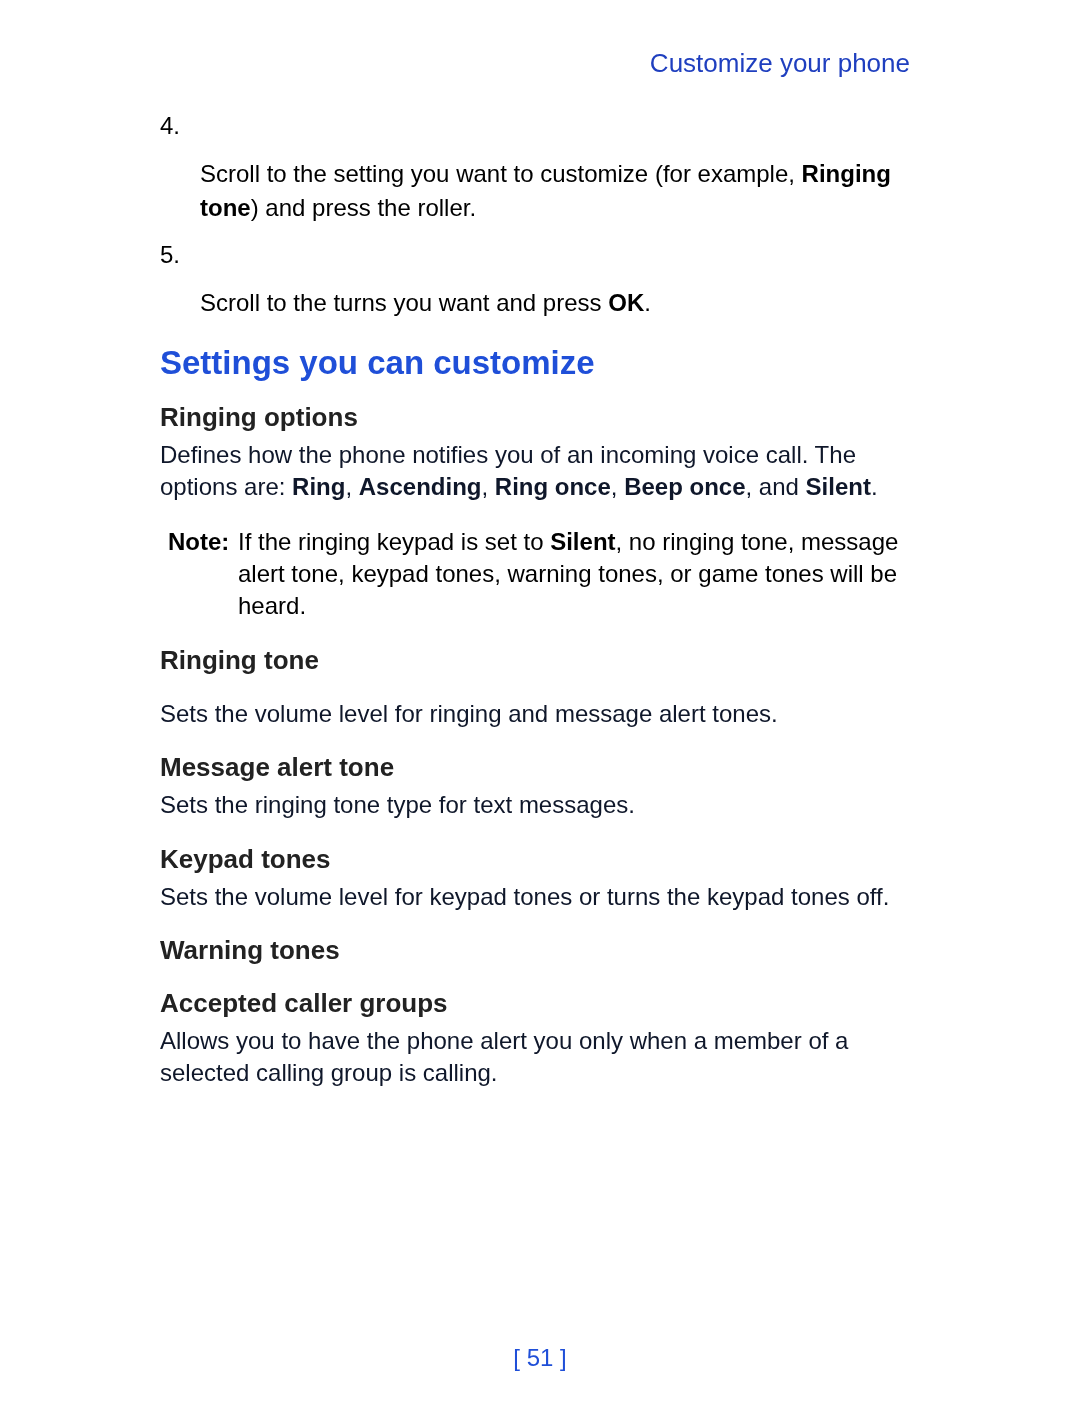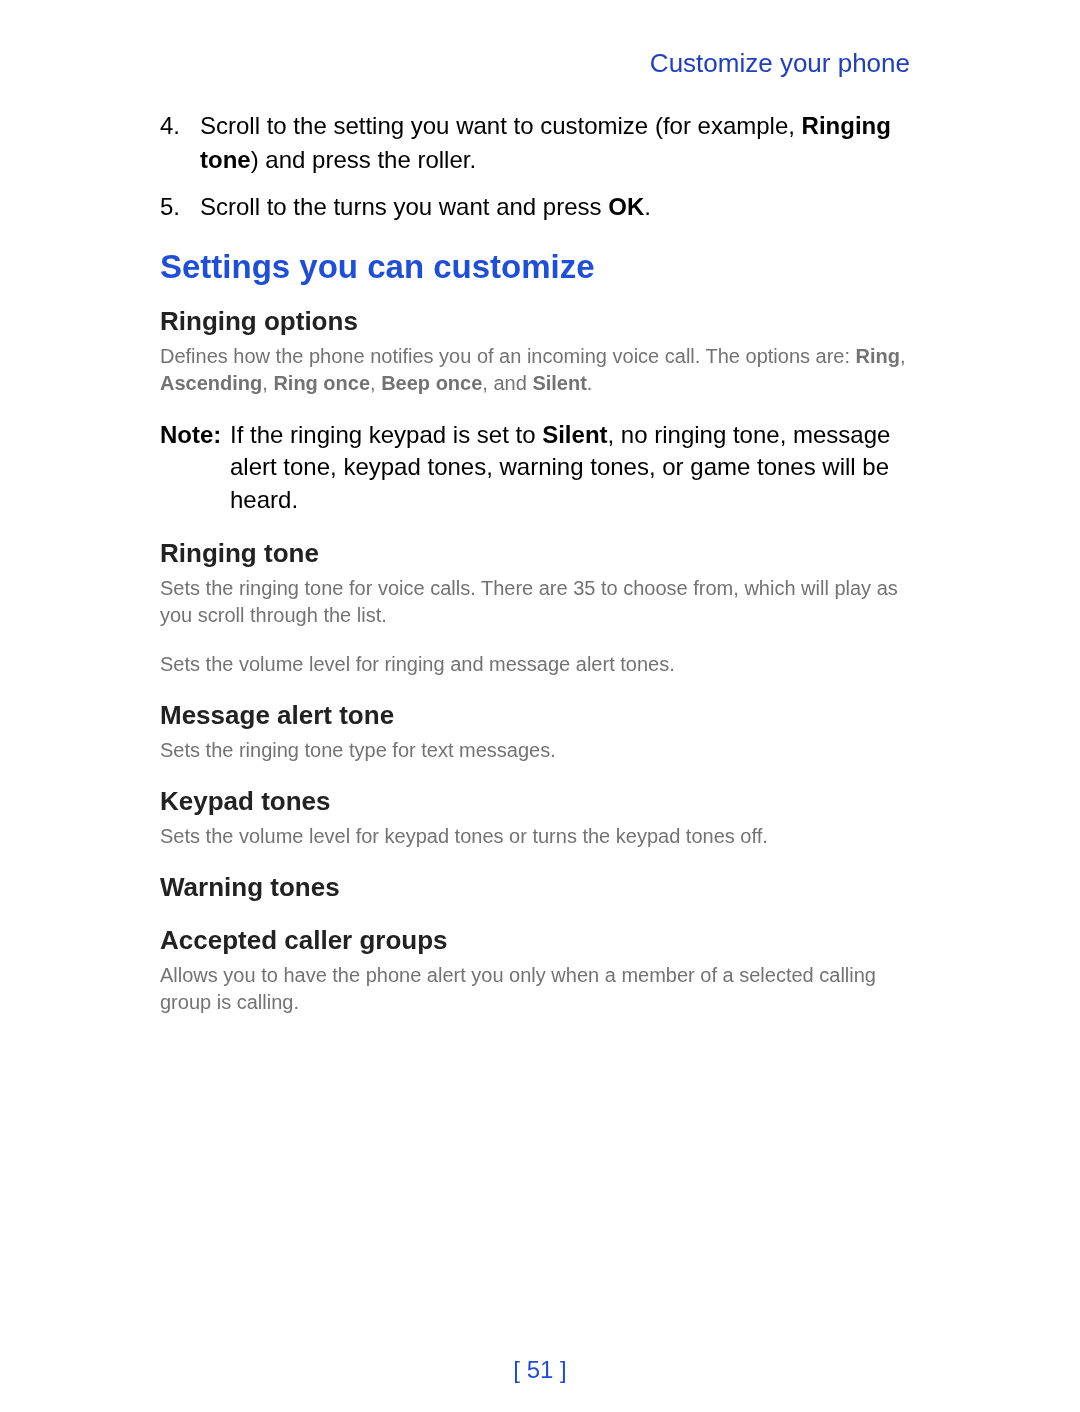--- a/index.html
+++ b/index.html
@@ -31,20 +31,21 @@
       margin-bottom: 14px;
       font-size: 24px;
       line-height: 1.4;
     }
     .list-num {
       min-width: 40px;
       text-align: left;
     }
     .list-text {
       flex: 1;
+      margin-top: 48px;
     }
     .bold {
       font-weight: 700;
     }
     .section-heading {
       color: #1f4fd8;
       font-weight: 700;
       font-size: 33px;
       margin-top: 22px;
       margin-bottom: 20px;
@@ -52,41 +53,42 @@
     .subsection {
       margin-bottom: 22px;
     }
     .sub-heading {
       font-weight: 700;
       font-size: 26px;
       margin-bottom: 6px;
       color: #222;
     }
     .body-text {
-      font-size: 20px;
+      font-size: 24px;
       line-height: 1.35;
-      color: #737373;
+      color: #0f172a;
     }
     .note-block {
       display: flex;
       font-size: 24px;
       line-height: 1.35;
       margin-top: 16px;
       margin-bottom: 22px;
     }
     .note-label {
       font-weight: 700;
       min-width: 70px;
+      margin-left: 8px;
     }
     .note-text {
       flex: 1;
     }
     .page-num {
       position: absolute;
-      bottom: 28px;
+      bottom: 40px;
       left: 0;
       right: 0;
       text-align: center;
       color: #1f4fd8;
       font-size: 24px;
     }
   </style>
 </head>
 <body>
 
@@ -118,21 +120,20 @@
 
 <div class="note-block">
   <div class="note-label">Note:</div>
   <div class="note-text">
     <span>If the ringing keypad is set to </span><span class="bold">Silent</span><span>, no ringing tone, message alert tone, keypad tones, warning tones, or game tones will be heard.</span>
   </div>
 </div>
 
 <div class="subsection">
   <div class="sub-heading">Ringing tone</div>
-  <div class="body-text">Sets the ringing tone for voice calls. There are 35 to choose from, which will play as you scroll through the list.</div>
 </div>
 
 <div class="subsection">
   <div class="body-text">Sets the volume level for ringing and message alert tones.</div>
 </div>
 
 <div class="subsection">
   <div class="sub-heading">Message alert tone</div>
   <div class="body-text">Sets the ringing tone type for text messages.</div>
 </div>

